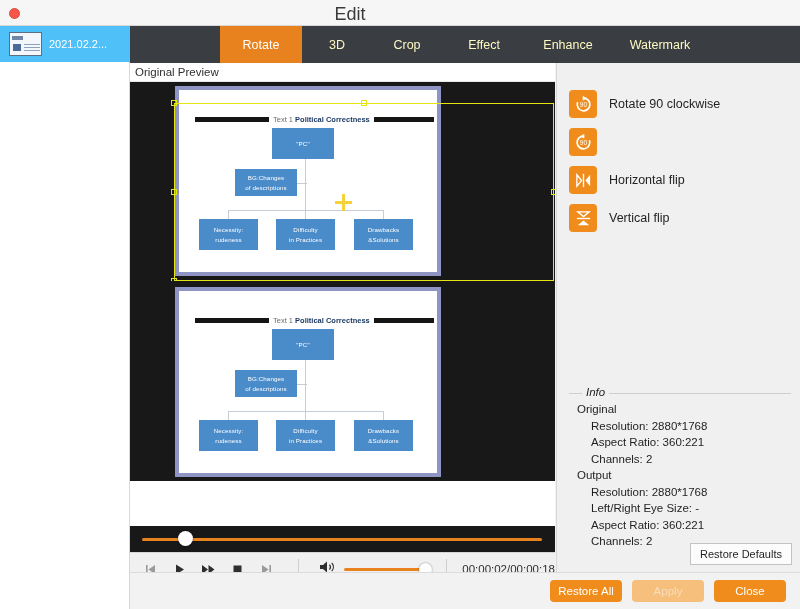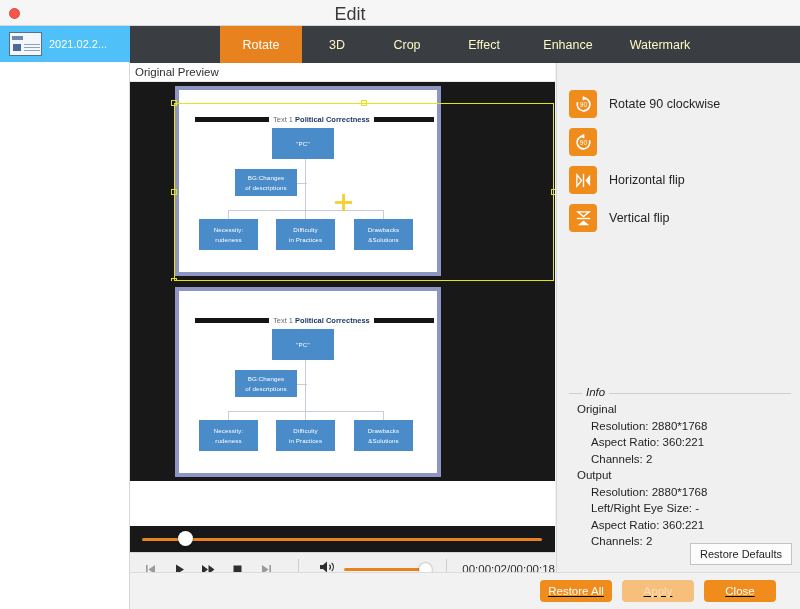--- a/index.html
+++ b/index.html
@@ -278,21 +278,21 @@
     cursor: default;
   }
 
   
   .footer {
     position: absolute; left: 130px; top: 572px;
     width: 670px; height: 37px;
     background: #f2f2f2;
     border-top: 1px solid #dcdcdc;
     display: flex; align-items: center; justify-content: flex-end;
-    gap: 10px; padding-right: 24px; text-decoration: underline;
+    gap: 10px; padding-right: 14px;
   }
   .btn {
     height: 22px; min-width: 72px;
     border: none; border-radius: 4px;
     background: #ef8c1c; color: #ffffff;
     font-size: 11.5px; font-family: "Liberation Sans", sans-serif;
     cursor: default;
   }
   .btn.disabled { background: #f6bf7c; color: #fadcb8; }
 </style>

